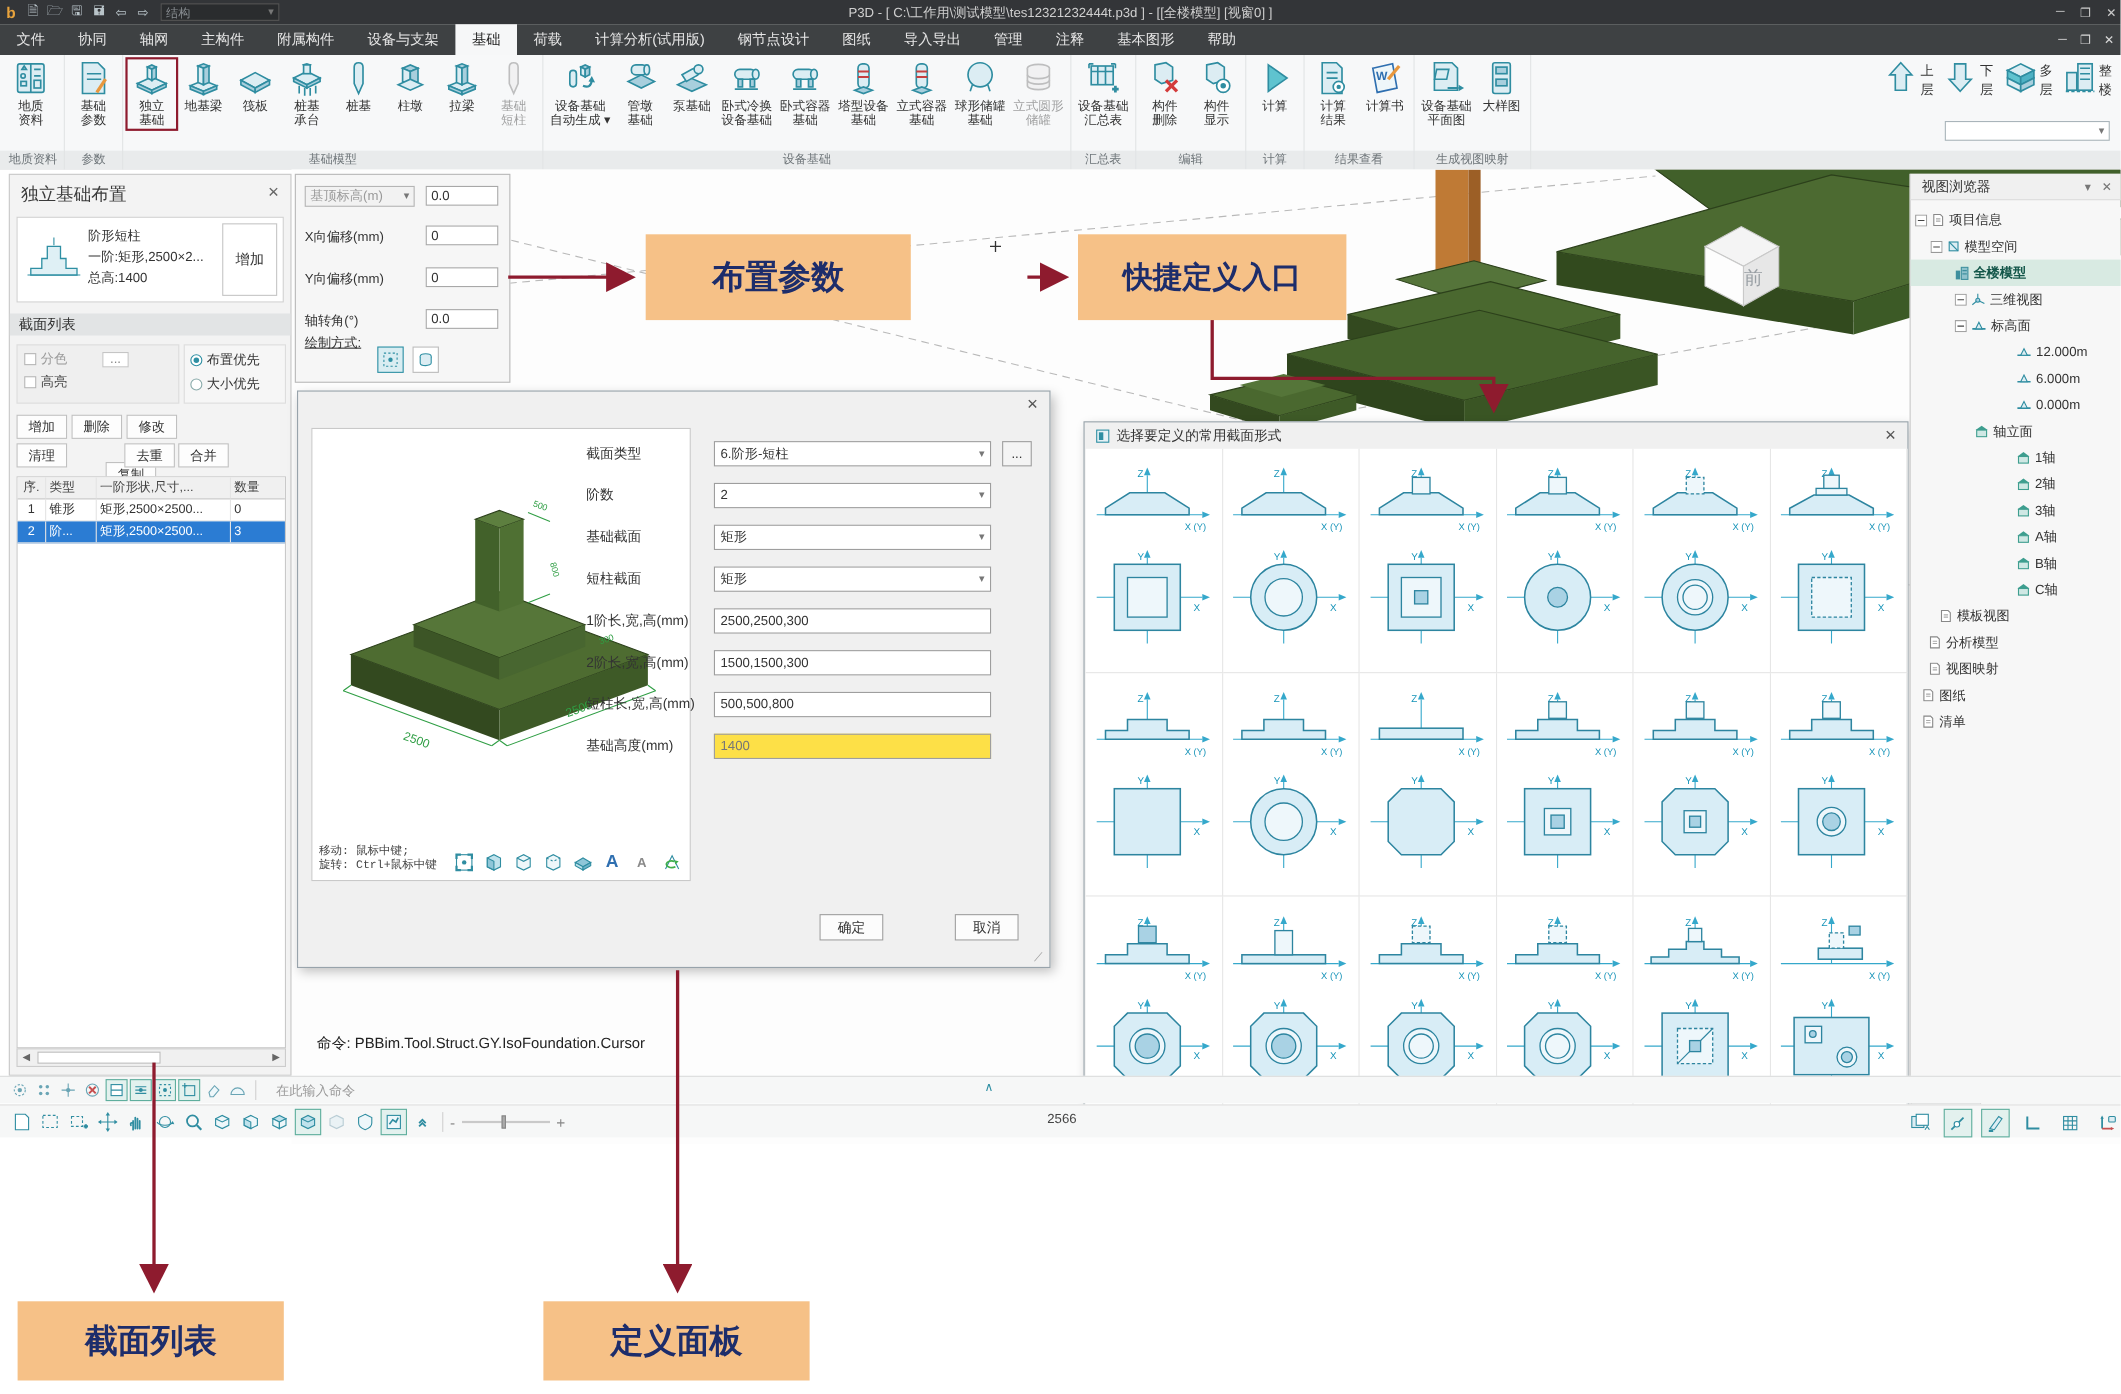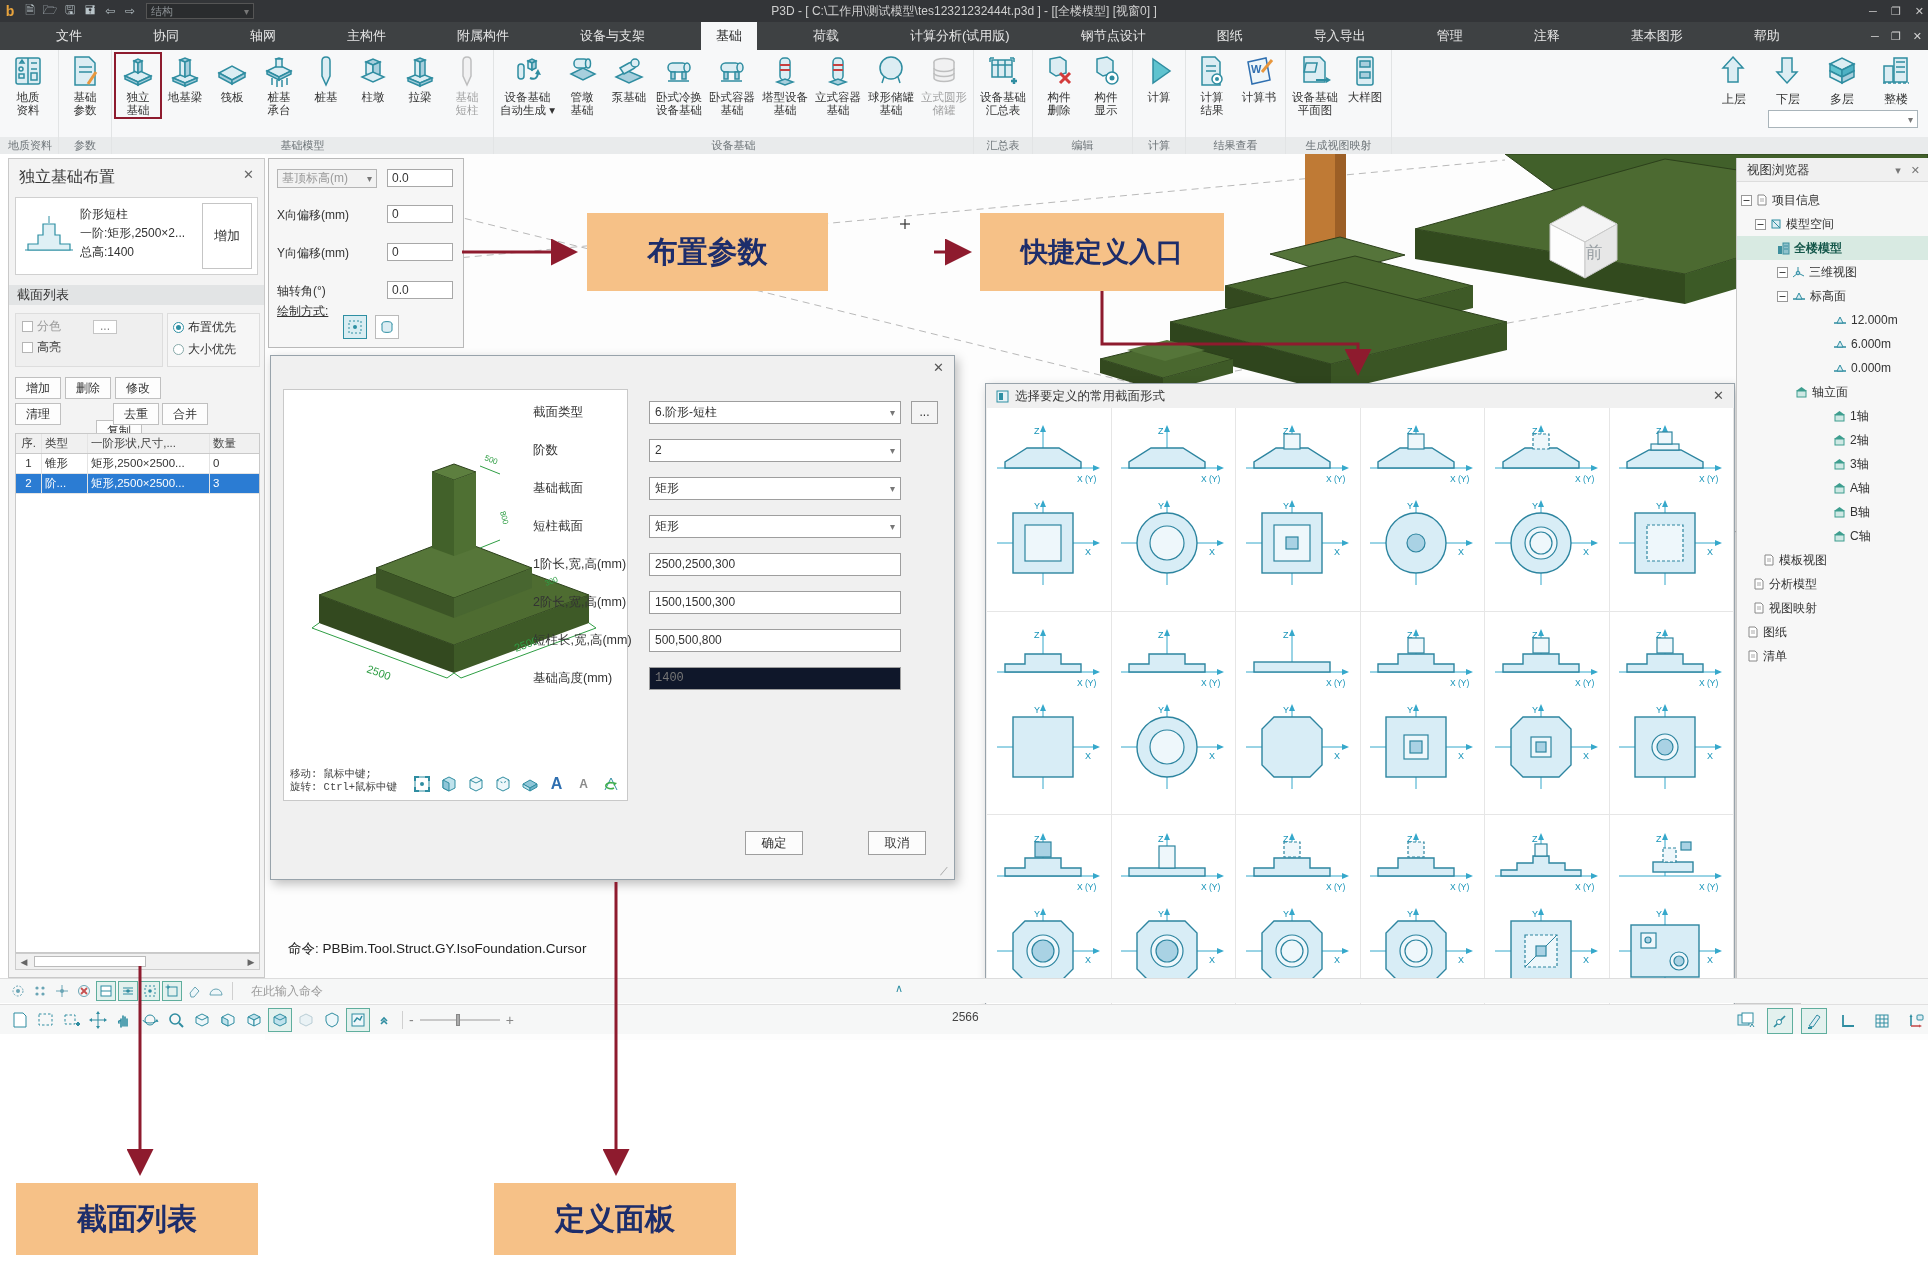--- a/index.html
+++ b/index.html
@@ -9,36 +9,36 @@
   .abs{position:absolute;}
   
   #titlebar{left:0;top:0;width:1928px;height:22px;background:#333538;display:flex;align-items:center;color:#c9c9c9;}
   #title-text{position:absolute;left:0;right:0;text-align:center;font-size:12px;color:#cfcfcf;pointer-events:none;}
   .tb-ico{width:20px;height:18px;display:flex;align-items:center;justify-content:center;color:#b9c4c9;font-size:12px;}
   #tb-combo{width:108px;height:16px;background:#2a2c2e;border:1px solid #555;color:#8a8f93;font-size:11px;
             padding:0 4px;display:flex;align-items:center;justify-content:space-between;margin-left:6px;}
   .win-btns{position:absolute;right:4px;top:0;height:22px;display:flex;align-items:center;gap:14px;color:#c9c9c9;font-size:11px;}
   
   #menubar{left:0;top:22px;width:1928px;height:28px;background:#3e4143;display:flex;align-items:stretch;}
-  .menu-item{padding:0 15px;display:flex;align-items:center;color:#e6e6e6;font-size:13px;margin-left:41px;}
+  .menu-item{padding:0 15px;display:flex;align-items:center;color:#e6e6e6;font-size:13px;}
   .menu-item.active{background:#f6f7f8;color:#1d1d1d;}
   #menu-win{position:absolute;right:6px;top:22px;height:28px;display:flex;align-items:center;gap:12px;color:#d5d5d5;font-size:11px;}
   
   #ribbon{left:0;top:50px;width:1928px;height:104px;background:#f7f8f9;border-bottom:1px solid #d8d8d8;}
   #ribbon-strip{position:absolute;left:0;top:87px;width:1928px;height:17px;background:#e9ebec;}
   #ribbon-groups{position:absolute;left:2px;top:0;height:104px;display:flex;}
   .rgroup{display:flex;flex-direction:column;border-right:1px solid #e2e4e5;}
   .rbtns{display:flex;flex:1;align-items:flex-start;padding:3px 3px 0 3px;gap:1px;}
   .rlabel{height:17px;font-size:11px;color:#6d7478;text-align:center;line-height:17px;white-space:nowrap;padding:0 6px;}
   .rbtn{min-width:46px;padding:1px 3px;display:flex;flex-direction:column;align-items:center;cursor:pointer;}
   .rbtn .lab{font-size:11.5px;line-height:13px;text-align:center;color:#333;white-space:nowrap;}
   .rbtn.disabled{filter:grayscale(1);opacity:.45;}
   .rbtn.hl{outline:2px solid #8e1b2e;outline-offset:-1px;}
   #ribbon-right{position:absolute;right:10px;top:4px;display:flex;gap:10px;}
-  .rrbtn{width:44px;display:flex;flex-direction:column;align-items:center;}
+  .rrbtn{width:44px;display:flex;flex-direction:row;align-items:center;}
   .rrbtn .lab{font-size:12px;color:#333;}
   #ribbon-combo{position:absolute;right:10px;top:60px;width:150px;height:18px;background:#fff;border:1px solid #a9b4ba;
                 display:flex;align-items:center;justify-content:flex-end;padding:0 4px;color:#888;}
   
   #viewport{left:265px;top:154px;width:1663px;height:886px;background:#fdfdfd;overflow:hidden;}
   
   #left-panel{left:8px;top:158px;width:257px;height:820px;background:#f3f3f3;border:1px solid #c9c9c9;}
   #lp-title{position:absolute;left:10px;top:8px;font-size:16px;color:#3a3a3a;}
   #lp-close{position:absolute;right:10px;top:8px;color:#666;font-size:13px;}
   #lp-card{position:absolute;left:6px;top:38px;width:243px;height:78px;background:#fff;border:1px solid #d0d0d0;}
@@ -78,21 +78,21 @@
   #def-dialog{left:270px;top:355px;width:685px;height:525px;}
   .dlg-title{position:absolute;left:0;top:0;right:0;height:24px;font-size:12.5px;color:#333;display:flex;align-items:center;padding:0 10px;}
   .dlg-x{position:absolute;right:10px;top:4px;color:#555;font-size:13px;}
   #def-preview{position:absolute;left:12px;top:33px;width:345px;height:412px;background:#fff;border:1px solid #c9c9c9;}
   #def-hints{position:absolute;left:6px;bottom:6px;font-family:"Liberation Mono","DejaVu Sans Mono",monospace;font-size:10.5px;color:#444;line-height:13px;}
   #def-tools{position:absolute;right:4px;bottom:4px;display:flex;gap:2px;}
   .ptool{width:25px;height:25px;display:flex;align-items:center;justify-content:center;color:#2e8fa3;}
   .def-row-label{position:absolute;left:262px;font-size:12.5px;color:#333;white-space:nowrap;}
   .def-ctl{position:absolute;left:378px;width:252px;height:23px;background:#fff;border:1px solid #9e9e9e;
            font-size:12px;padding:0 5px;line-height:21px;display:flex;align-items:center;justify-content:space-between;}
-  .def-ctl.dis{background:#0f172a;color:#777;font-family:Liberation Mono, monospace;}
+  .def-ctl.dis{background:#fde047;color:#777;}
   .caret{color:#777;font-size:10px;}
   #def-more{position:absolute;left:640px;width:27px;height:23px;background:#f4f4f4;border:1px solid #9e9e9e;text-align:center;line-height:21px;}
   .dlg-btn{position:absolute;width:58px;height:24px;background:#fcfcfc;border:1px solid #9e9e9e;font-size:12.5px;
            display:flex;align-items:center;justify-content:center;}
   #def-grip{position:absolute;right:2px;bottom:2px;width:12px;height:12px;color:#999;font-size:11px;}
   #sec-dialog{left:985px;top:383px;width:750px;height:637px;padding-left:20px;}
   #sec-grid{position:absolute;left:1px;top:24px;width:747px;height:611px;background:#fff;display:grid;
             grid-template-columns:repeat(6,1fr);grid-template-rows:repeat(3,1fr);}
   .sec-cell{border-right:1px solid #e6e6e6;border-bottom:1px solid #e6e6e6;display:flex;flex-direction:column;
             align-items:center;justify-content:center;gap:6px;padding:4px 0;}

